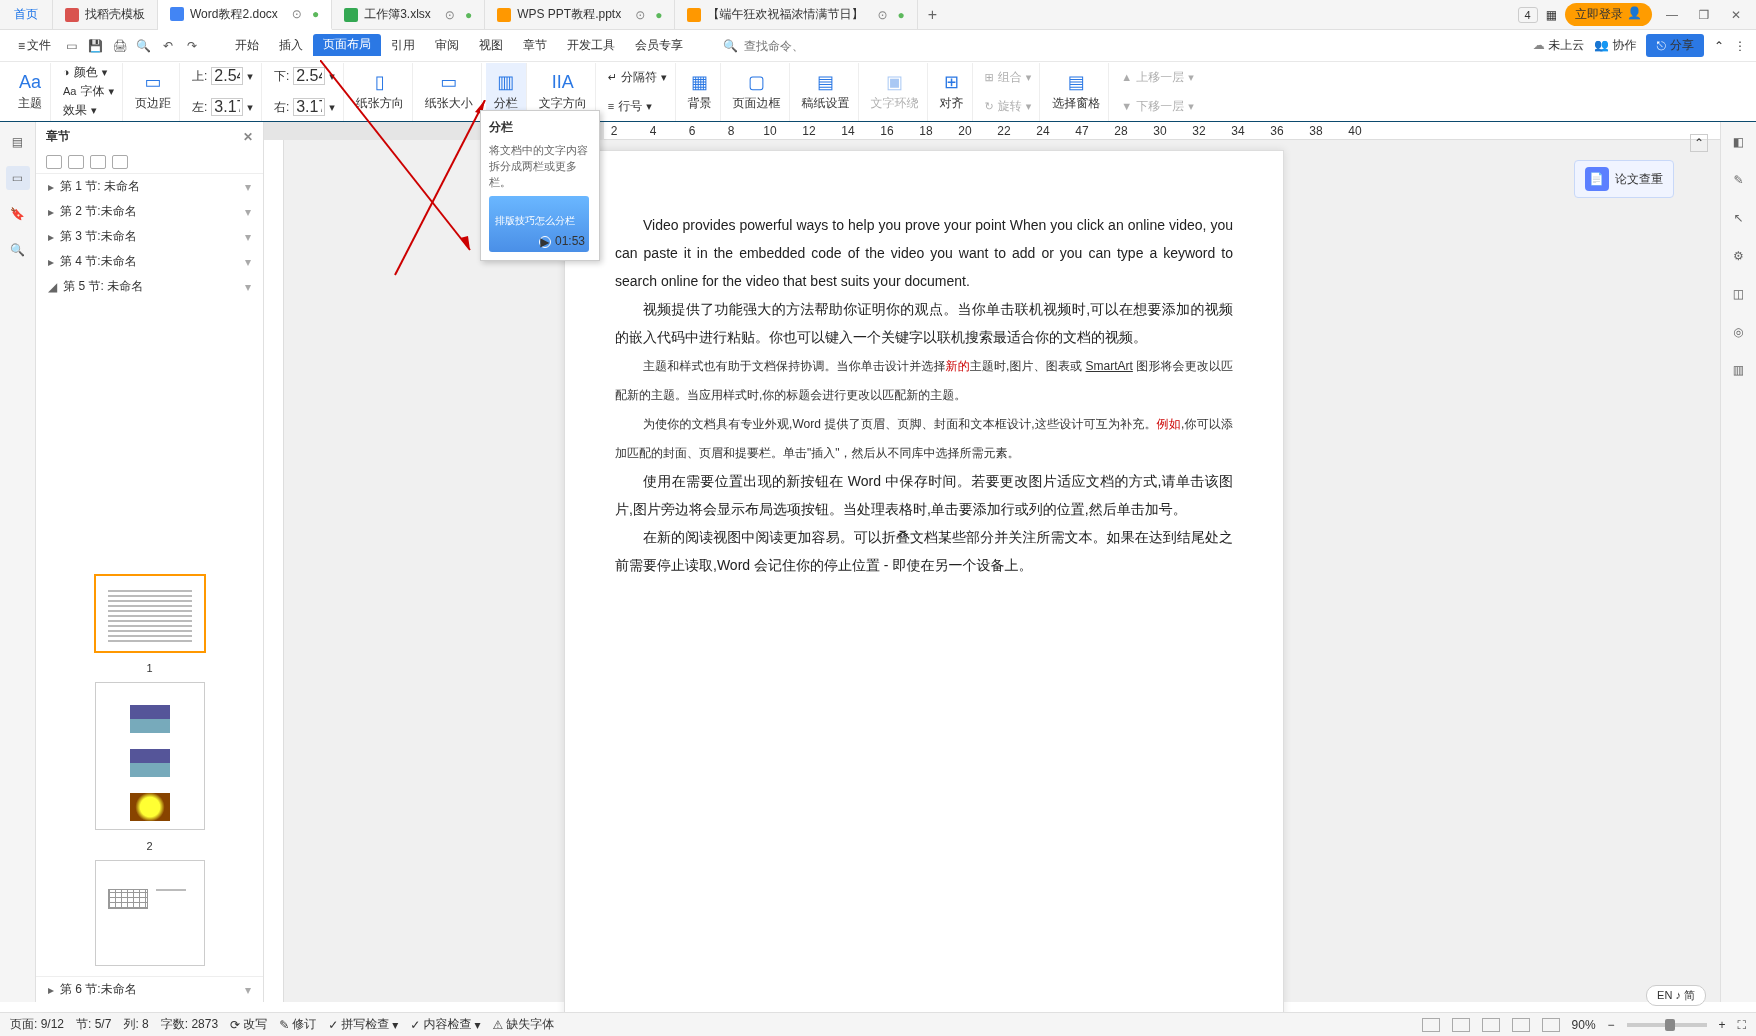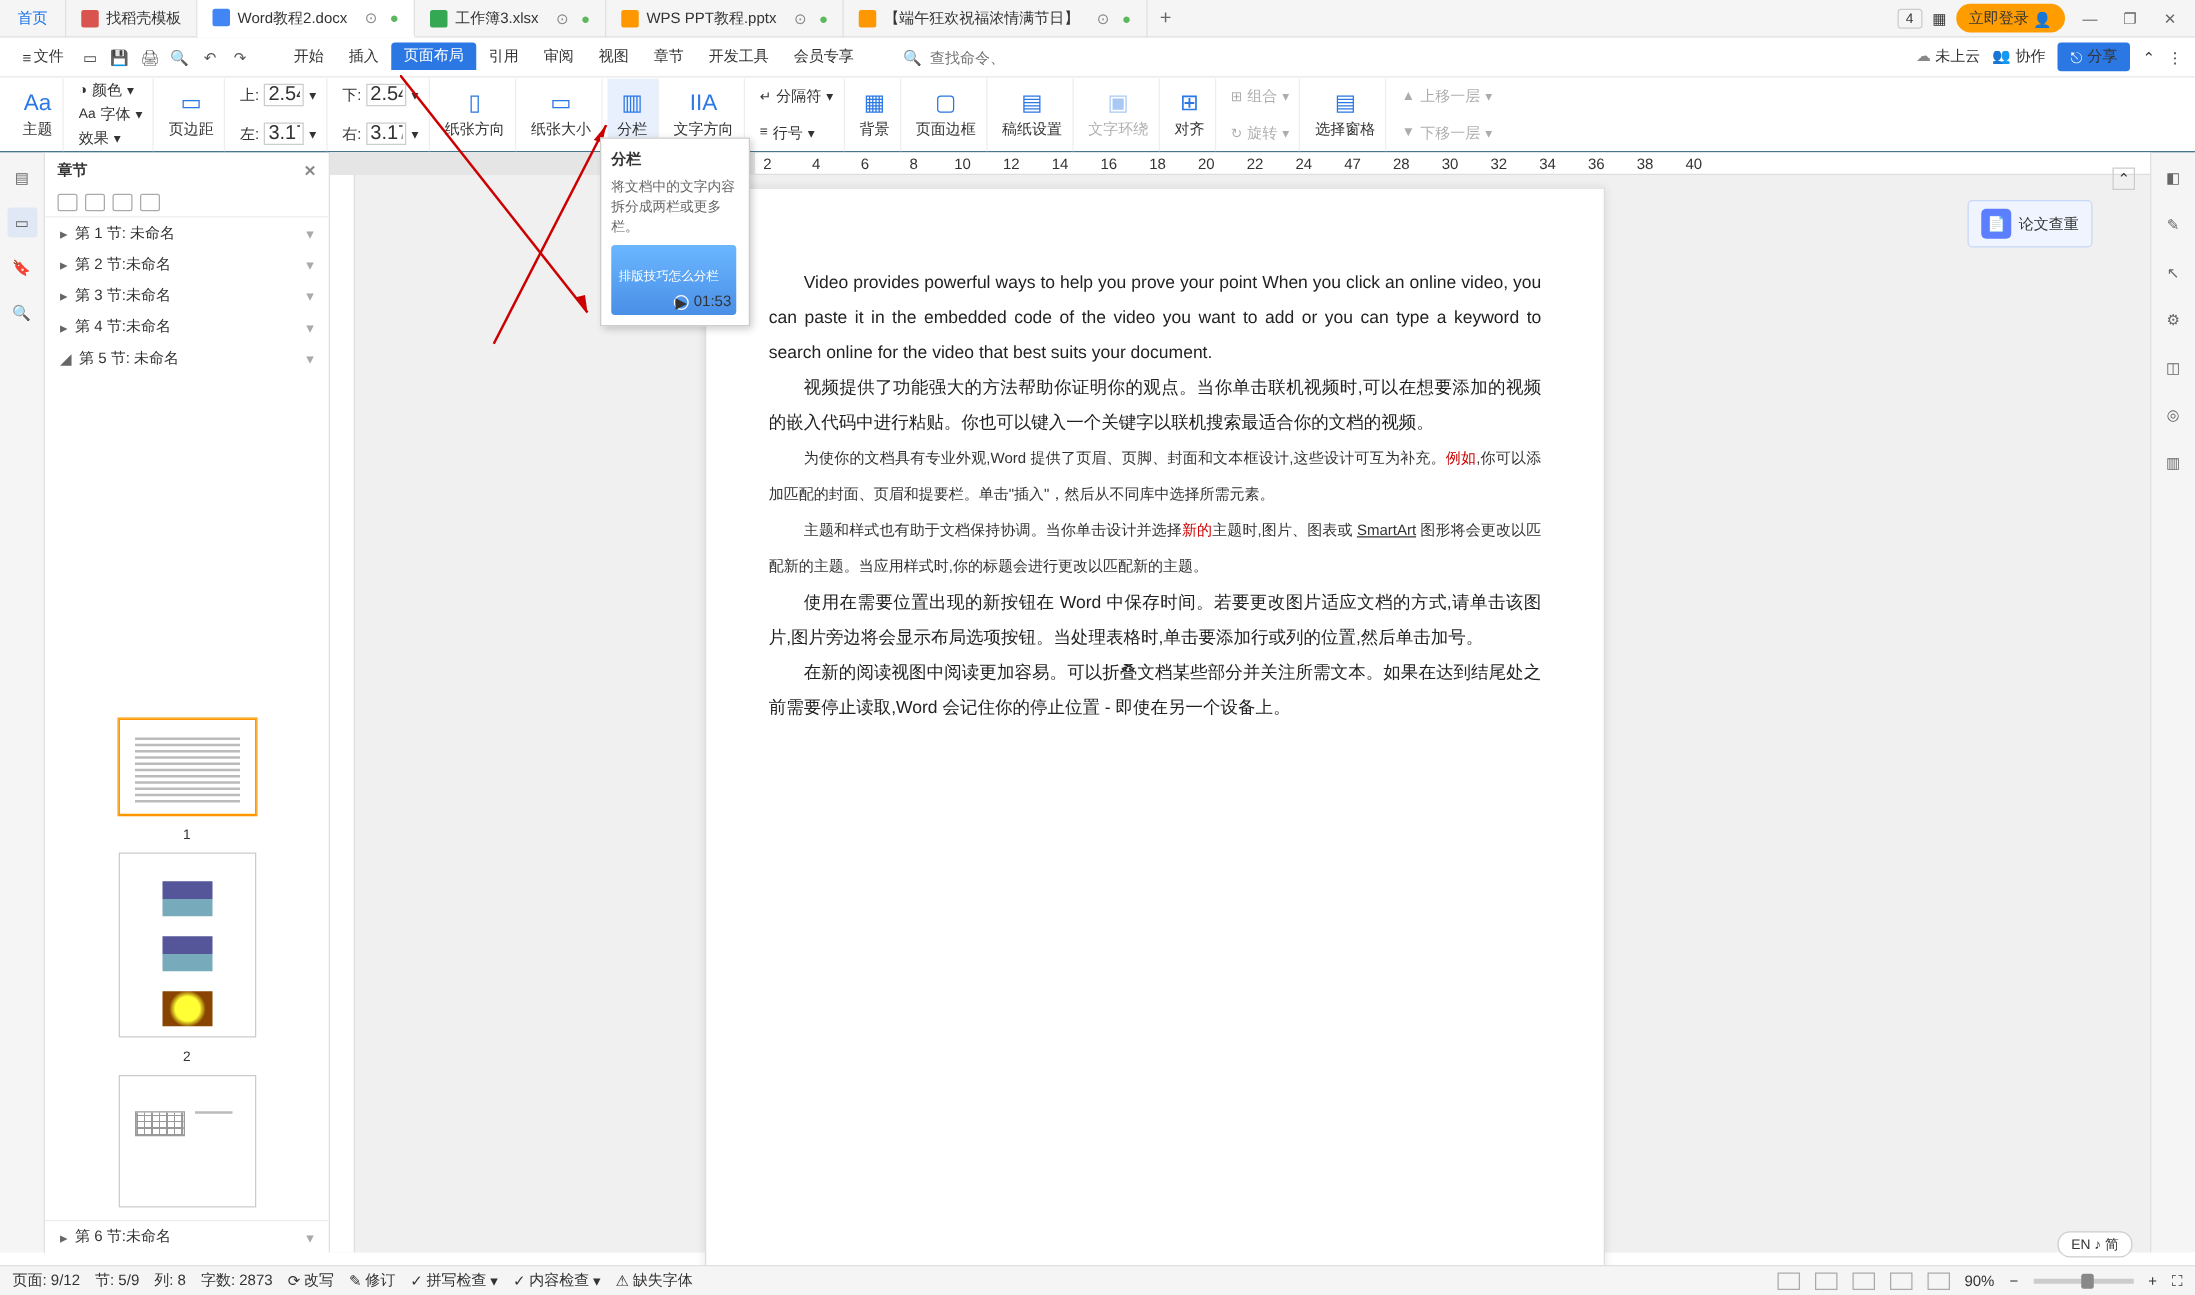--- a/index.html
+++ b/index.html
@@ -11,21 +11,21 @@
 .tab-icon{width:14px;height:14px;display:inline-block}
 .ico-red{background:#d9534f;border-radius:2px}
 .ico-blue{background:#4285f4;border-radius:2px}
 .ico-green{background:#34a853;border-radius:2px}
 .ico-orange{background:#ff9800;border-radius:2px}
 .tab-close{color:#888;margin-left:8px}
 .tab-save{color:#5cb85c;margin-left:4px}
 .tab-add{padding:0 10px;font-size:16px;color:#666}
 .win-controls{margin-left:auto;display:flex;align-items:center;gap:8px;padding-right:8px}
 .badge{border:1px solid #ccc;border-radius:3px;padding:1px 6px;font-size:11px}
-.login-btn{background:#ff9c00;color:#fff;border-radius:12px;padding:3px 10px;display:flex;align-items:flex-end;gap:4px}
+.login-btn{background:#ff9c00;color:#fff;border-radius:12px;padding:3px 10px;display:flex;align-items:flex-start;gap:4px}
 .win-btn{width:24px;height:24px;display:flex;align-items:center;justify-content:center;color:#666;cursor:pointer}
 .menubar{height:32px;display:flex;align-items:center;padding:0 10px;gap:0;border-bottom:1px solid #e8e8e8}
 .menu-file{display:flex;align-items:center;gap:2px;padding:0 8px}
 .qat{display:flex;gap:6px;padding:0 4px}
 .qat-btn{width:18px;height:18px;color:#555;cursor:pointer;display:flex;align-items:center;justify-content:center}
 .menu-tabs{display:flex;gap:0;margin-left:20px}
 .menu-tab{padding:0 10px;height:32px;display:flex;align-items:center;cursor:pointer}
 .menu-tab.active{background:#2b78e4;color:#fff;border-radius:3px 3px 0 0;padding:2px 10px;height:22px;margin-top:4px}
 .menu-right{margin-left:auto;display:flex;align-items:center;gap:10px}
 .search-cmd{display:flex;align-items:center;gap:6px;color:#aaa;margin-left:30px}
@@ -377,22 +377,22 @@
         <span>32</span>
         <span>34</span>
         <span>36</span>
         <span>38</span>
         <span>40</span>
       </div>
     <div class="ruler-v"></div>
     <div class="page">
       <p class="para" style="text-indent:2em">Video provides powerful ways to help you prove your point When you click an online video, you can paste it in the embedded code of the video you want to add or you can type a keyword to search online for the video that best suits your document.</p>
       <p class="para">视频提供了功能强大的方法帮助你证明你的观点。当你单击联机视频时,可以在想要添加的视频的嵌入代码中进行粘贴。你也可以键入一个关键字以联机搜索最适合你的文档的视频。</p>
+      <p class="para"><span>主题和样式也有助于文档保持协调。当你单击设计并选择</span><span class="red">新的</span><span>主题时,图片、图表或 </span><span class="underline">SmartArt</span><span> 图形将会更改以匹配新的主题。当应用样式时,你的标题会进行更改以匹配新的主题。</span></p>
       <p class="para"><span>为使你的文档具有专业外观,Word 提供了页眉、页脚、封面和文本框设计,这些设计可互为补充。</span><span class="red">例如</span><span>,你可以添加匹配的封面、页眉和提要栏。单击"插入"，然后从不同库中选择所需元素。</span></p>
-      <p class="para"><span>主题和样式也有助于文档保持协调。当你单击设计并选择</span><span class="red">新的</span><span>主题时,图片、图表或 </span><span class="underline">SmartArt</span><span> 图形将会更改以匹配新的主题。当应用样式时,你的标题会进行更改以匹配新的主题。</span></p>
       <p class="para">使用在需要位置出现的新按钮在 Word 中保存时间。若要更改图片适应文档的方式,请单击该图片,图片旁边将会显示布局选项按钮。当处理表格时,单击要添加行或列的位置,然后单击加号。</p>
       <p class="para">在新的阅读视图中阅读更加容易。可以折叠文档某些部分并关注所需文本。如果在达到结尾处之前需要停止读取,Word 会记住你的停止位置 - 即使在另一个设备上。</p>
     </div>
     <div class="chevron-up">⌃</div>
     <div class="paper-check">
       <div class="paper-check-icon">📄</div>
       <span>论文查重</span>
     </div>
   </div>
 
@@ -423,21 +423,21 @@
   </svg>
 <svg class="arrow arrow2">
     <line x1="95" y1="0" x2="5" y2="175" stroke="#c00" stroke-width="2"></line>
     <polygon points="95,0 85,12 92,14" fill="#c00"></polygon>
   </svg>
 
 <div class="lang-pill">EN ♪ 简</div>
 
 <div class="statusbar">
   <span>页面: 9/12</span>
-  <span>节: 5/9</span>
+  <span>节: 5/7</span>
   <span>列: 8</span>
   <span>字数: 2873</span>
   <span class="sb-btn">⟳ <span>改写</span></span>
   <span class="sb-btn">✎ <span>修订</span></span>
   <span class="sb-btn">✓ <span>拼写检查</span> ▾</span>
   <span class="sb-btn">✓ <span>内容检查</span> ▾</span>
   <span class="sb-btn">⚠ <span>缺失字体</span></span>
   <span class="spacer"></span>
   <span class="view-btn"></span>
   <span class="view-btn"></span>

